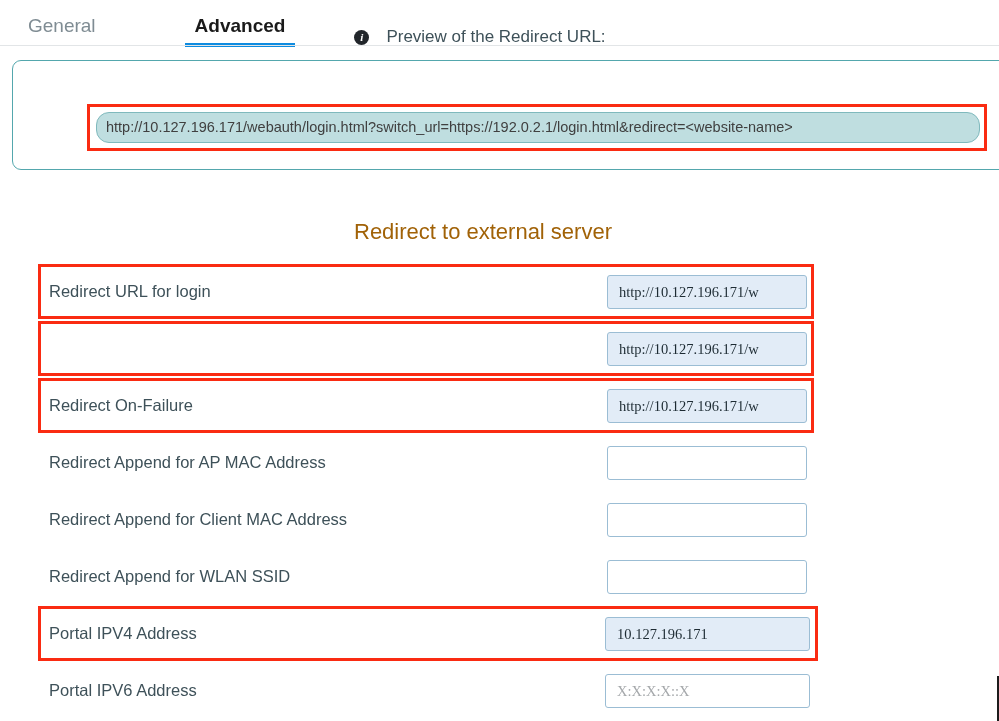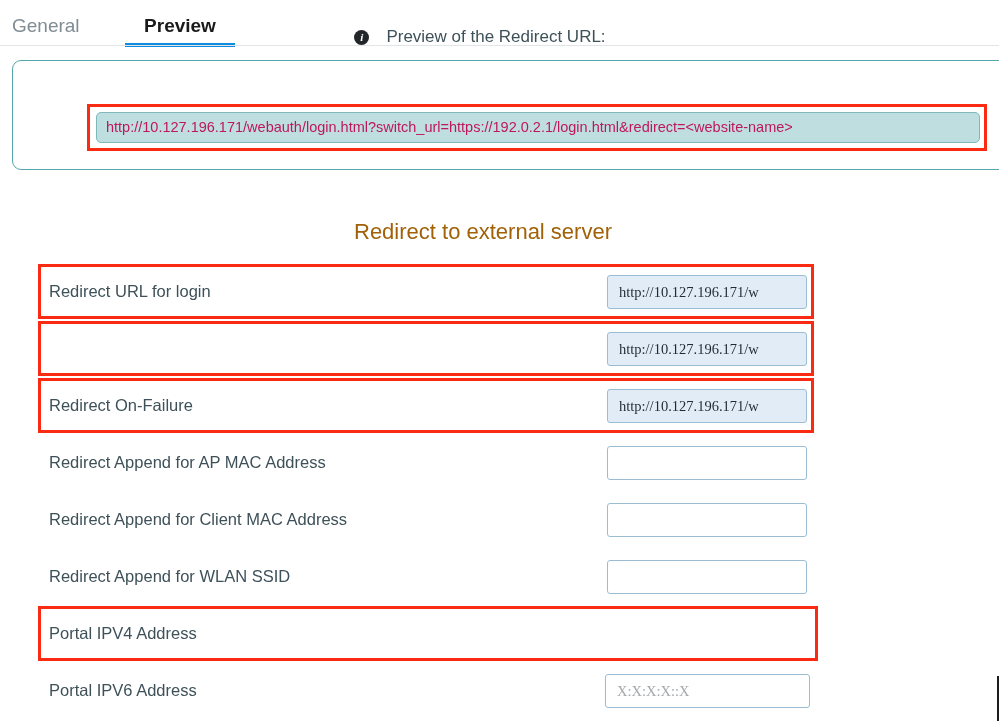--- a/index.html
+++ b/index.html
@@ -19,24 +19,25 @@
   
   .tabbar {
     position: absolute;
     left: 0;
     top: 0;
     width: 999px;
     height: 46px;
   }
   .tabbar .tabs {
     position: absolute;
-    left: 0;
+    left: 16px;
     top: 0;
     display: flex;
     align-items: flex-start;
+    gap: 44px;
   }
   .tab {
     font-size: 19px;
     line-height: 1;
     padding: 16px 0 12px 0;
     margin: 0 0 0 0;
     position: relative;
     white-space: nowrap;
   }
   .tab-general {
@@ -122,24 +123,24 @@
   }
   .preview-input {
     position: absolute;
     left: 96px;
     top: 112px;
     width: 884px;
     height: 31px;
     box-sizing: border-box;
     background: #bfdee0;
     border: 1px solid #7fb9bd;
-    border-radius: 5px;
+    border-radius: 13px;
     font-family: "Liberation Sans", sans-serif;
     font-size: 14.5px;
-    color: #be185d;
+    color: #404040;
     padding: 0 9px;
     line-height: 29px;
     white-space: nowrap;
     overflow: hidden;
   }
 
   
   .section-title {
     position: absolute;
     left: 0;
@@ -227,21 +228,21 @@
 </style>
 </head>
 <body>
 
 <div class="tabbar">
   <div class="tabs">
     <div class="tab tab-general">
       <span>General</span>
     </div>
     <div class="tab tab-advanced">
-      <span>Preview</span>
+      <span>Advanced</span>
       <span class="tab-underline"></span>
     </div>
   </div>
   <div class="tabbar-divider"></div>
 </div>
 
 <div class="preview-panel"></div>
 
 <div class="preview-label-row">
   <span class="info-icon">i</span>
@@ -283,20 +284,21 @@
   </div>
 
   <div class="row">
     <div class="label">Redirect Append for WLAN SSID</div>
     <div class="field"></div>
   </div>
 
   <div class="row wide">
     <div class="hl"></div>
     <div class="label">Portal IPV4 Address</div>
+    <div class="field filled">10.127.196.171</div>
   </div>
 
   <div class="row wide">
     <div class="label">Portal IPV6 Address</div>
     <div class="field placeholder">X:X:X:X::X</div>
   </div>
 
 </div>
 
 <div class="edge-rule"></div>

